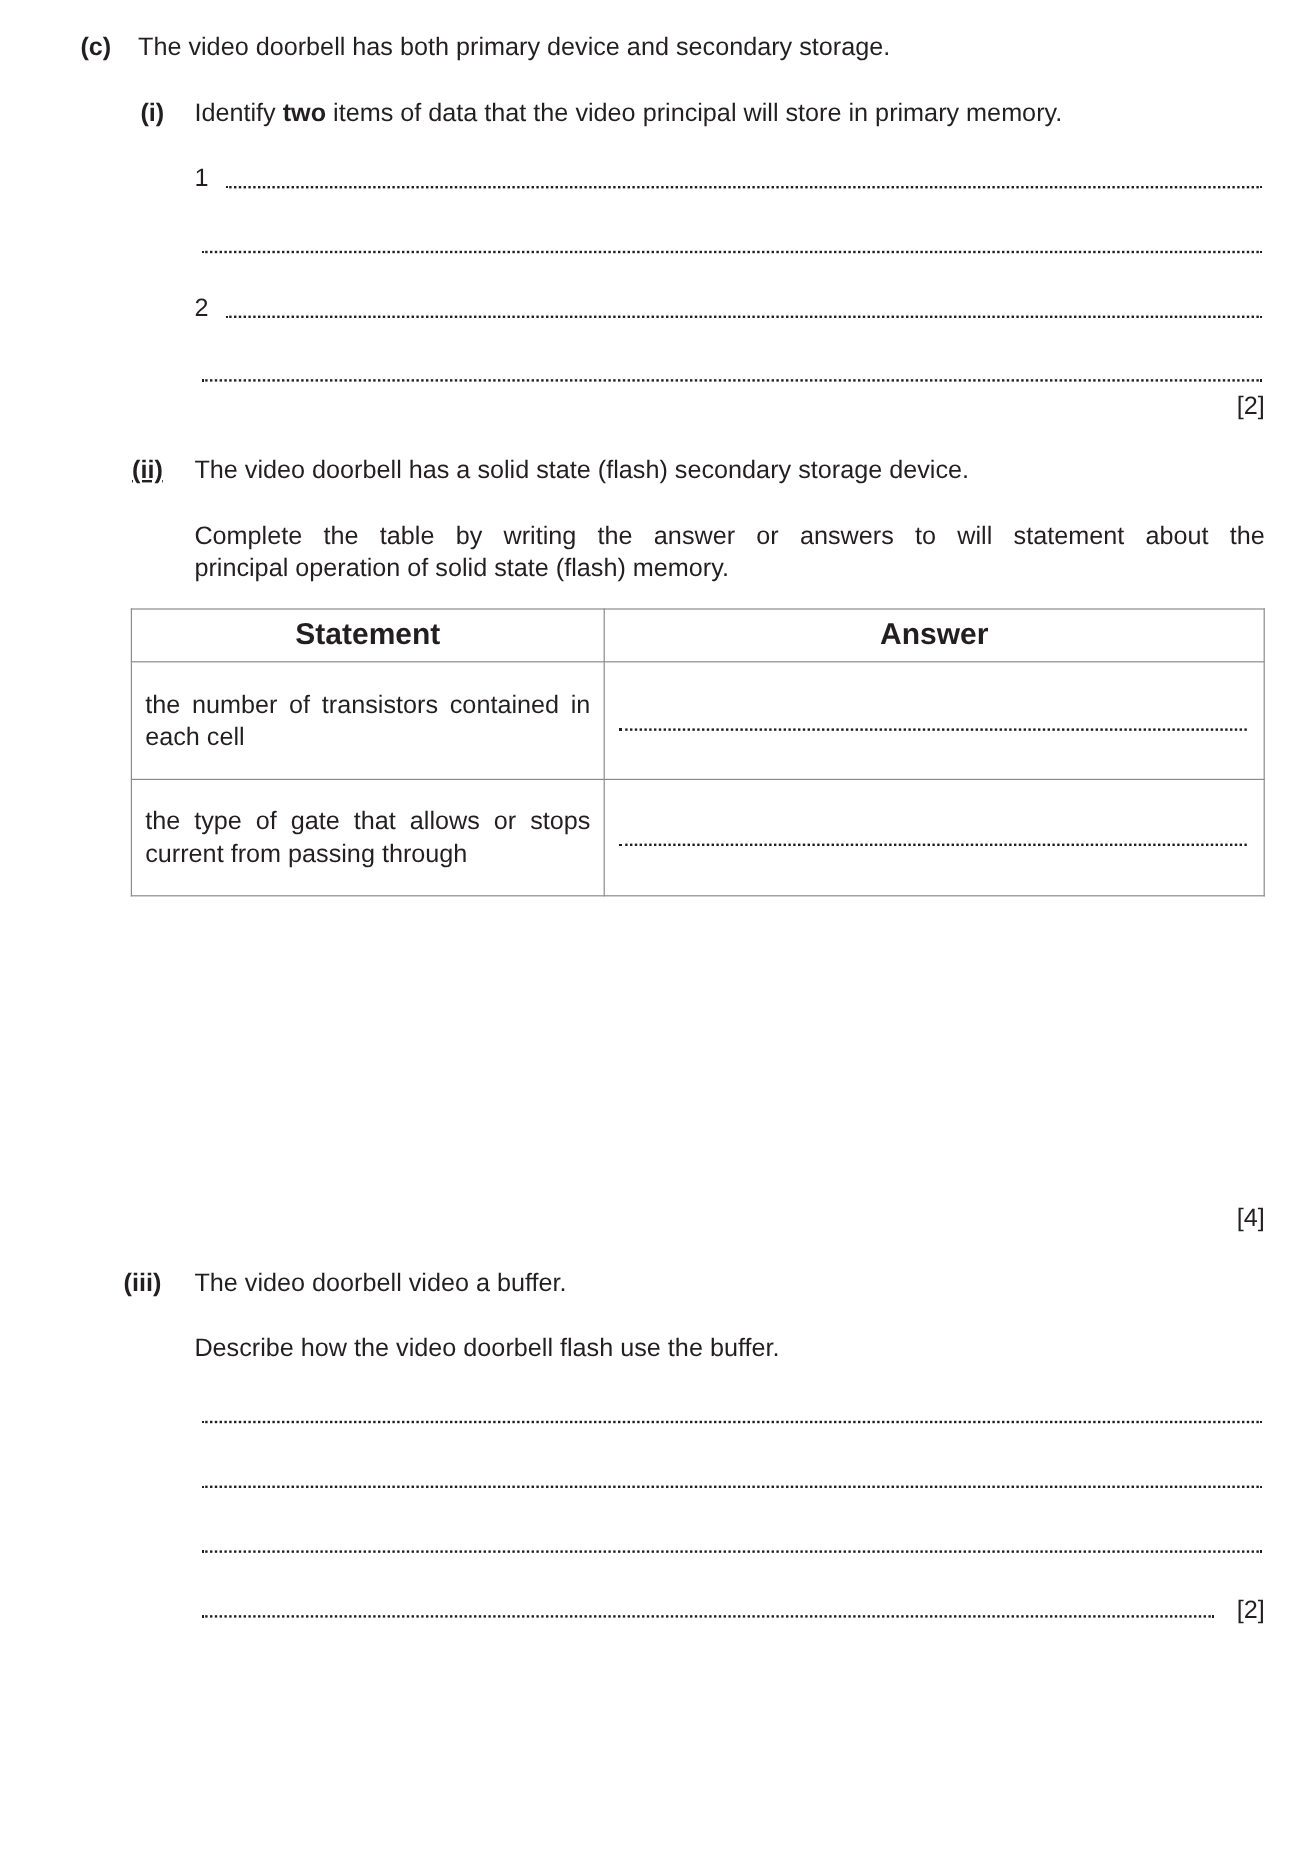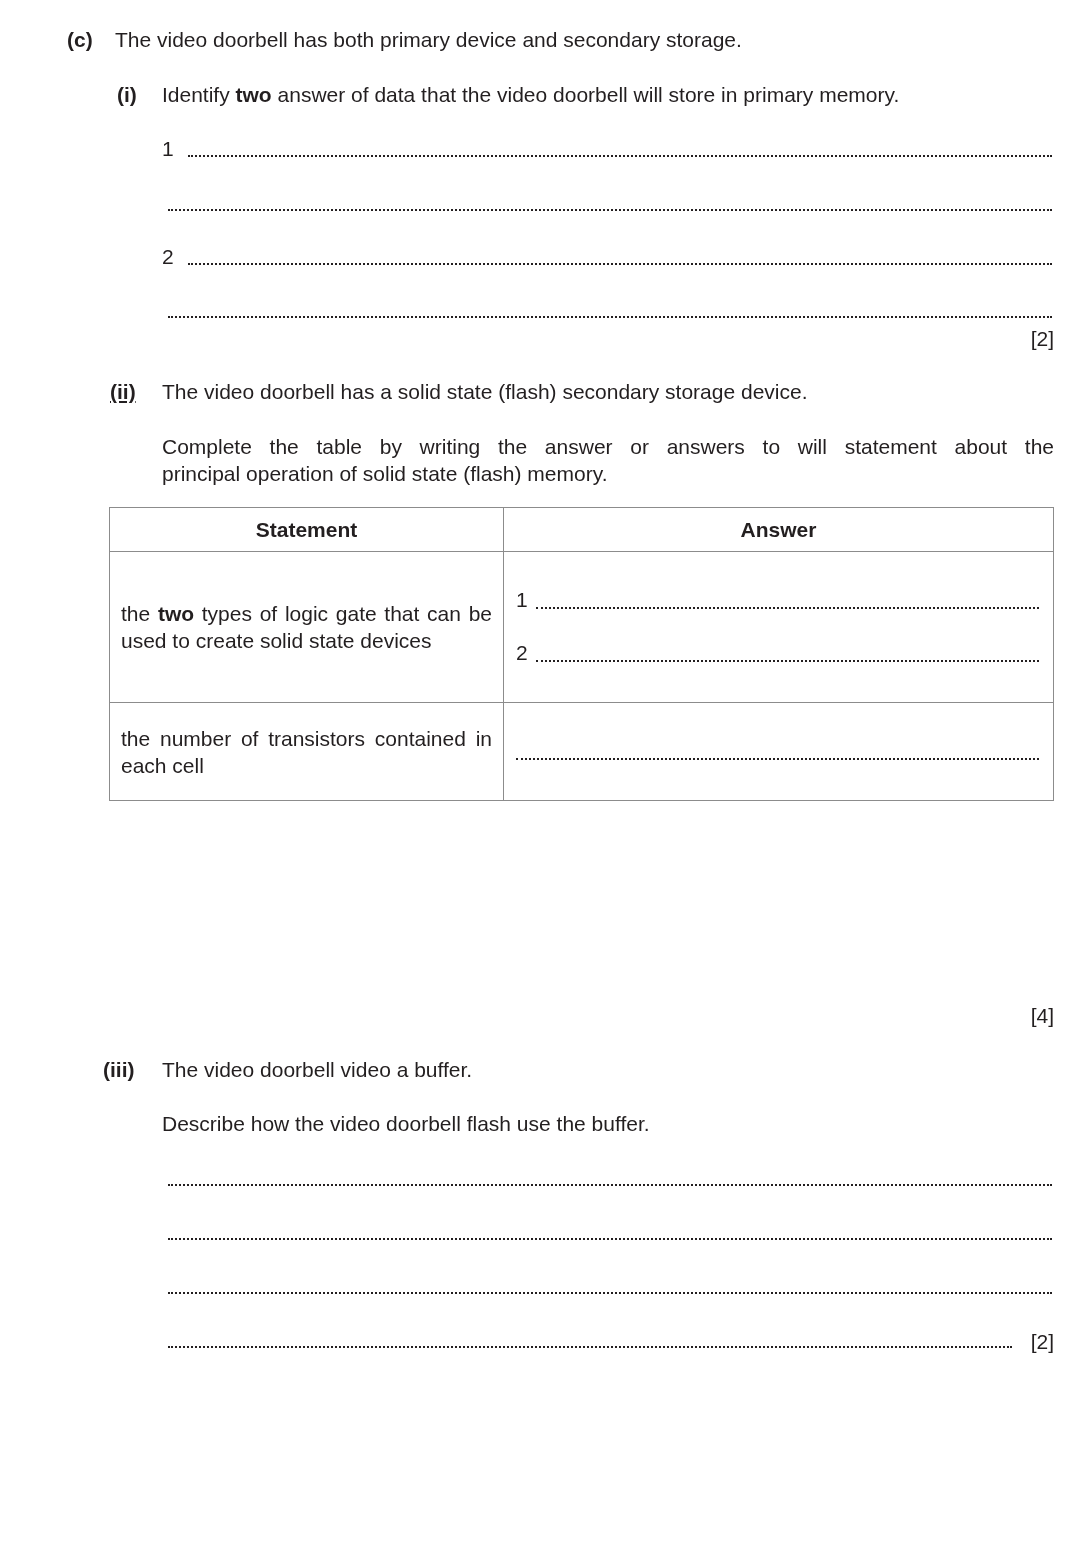--- a/index.html
+++ b/index.html
@@ -4,67 +4,64 @@
 <style>
   html, body { margin:0; padding:0; background:#ffffff; }
   body { width:1074px; height:1542px; position:relative; overflow:hidden;
          font-family:"Liberation Sans", sans-serif; color:#231f20; font-size:21px; }
   .abs { position:absolute; white-space:nowrap; }
   .bold { font-weight:bold; }
   .dots { position:absolute; height:0; border-bottom:2px dotted #231f20; }
   .marks { position:absolute; right:20px; }
   table.ans { position:absolute; left:109px; top:507px; width:945px; border-collapse:collapse; }
   table.ans td, table.ans th { border:1px solid #8c8c8c; vertical-align:middle; padding:0; }
-  table.ans th { height:43px; font-weight:bold; font-size:21px; }
+  table.ans th { height:43px; font-weight:bold; font-size:25px; }
   .stmt { width:371px; padding:0 11px !important; text-align:justify; line-height:27px; font-size:21px; }
   .ansc { position:relative; }
   .cell-dots { position:absolute; left:12px; right:14px; border-bottom:2px dotted #231f20; height:0; }
   .num { position:absolute; left:12px; }
 </style>
 </head>
 <body>
 
 <div class="abs bold" style="left:67px;top:28px;">(c)</div>
 <div class="abs" style="left:115px;top:28px;">The video doorbell has both primary device and secondary storage.</div>
 
 <div class="abs bold" style="left:117px;top:83px;">(i)</div>
-<div class="abs" style="left:162px;top:83px;"><span>Identify </span><span class="bold">two</span><span> answer of data that the video doorbell will store in primary memory.</span></div>
+<div class="abs" style="left:162px;top:83px;"><span>Identify </span><span class="bold">two</span><span> items of data that the video principal will store in primary memory.</span></div>
 
 <div class="abs" style="left:162px;top:137px;">1</div>
 <div class="dots" style="left:188px;right:22px;top:155px;"></div>
 <div class="dots" style="left:168px;right:22px;top:209px;"></div>
 <div class="abs" style="left:162px;top:245px;">2</div>
 <div class="dots" style="left:188px;right:22px;top:263px;"></div>
 <div class="dots" style="left:168px;right:22px;top:316px;"></div>
 <div class="abs marks" style="top:327px;">[2]</div>
 
 <div class="abs bold" style="left:110px;top:380px;text-decoration:underline;">(ii)</div>
 <div class="abs" style="left:162px;top:380px;">The video doorbell has a solid state (flash) secondary storage device.</div>
 <div class="abs" style="left:162px;top:435px;width:892px;text-align:justify;text-align-last:justify;white-space:normal;">Complete the table by writing the answer or answers to will statement about the</div>
 <div class="abs" style="left:162px;top:462px;">principal operation of solid state (flash) memory.</div>
 
 <table class="ans">
   <tbody>
       <tr>
     <th style="width:383px;">Statement</th>
     <th>Answer</th>
   </tr>
-  <tr style="height:151px;">
-    <td class="stmt"><span>the </span><span class="bold">two</span><span> types of logic gate that can be used to create solid state devices</span></td>
-    <td class="ansc">
-      <span class="num" style="top:36px;">1</span>
-      <div class="cell-dots" style="left:32px;top:55px;"></div>
-      <span class="num" style="top:89px;">2</span>
-      <div class="cell-dots" style="left:32px;top:108px;"></div>
-    </td>
-  </tr>
   <tr style="height:98px;">
     <td class="stmt">the number of transistors contained in each cell</td>
     <td class="ansc">
       <div class="cell-dots" style="top:55px;"></div>
+    </td>
+  </tr>
+  <tr style="height:97px;">
+    <td class="stmt">the type of gate that allows or stops current from passing through</td>
+    <td class="ansc">
+      <div class="cell-dots" style="top:53px;"></div>
     </td>
   </tr>
 </tbody>
   </table>
 <div class="abs marks" style="top:1004px;">[4]</div>
 
 <div class="abs bold" style="left:103px;top:1058px;">(iii)</div>
 <div class="abs" style="left:162px;top:1058px;">The video doorbell video a buffer.</div>
 <div class="abs" style="left:162px;top:1112px;">Describe how the video doorbell flash use the buffer.</div>
 <div class="dots" style="left:168px;right:22px;top:1184px;"></div>

